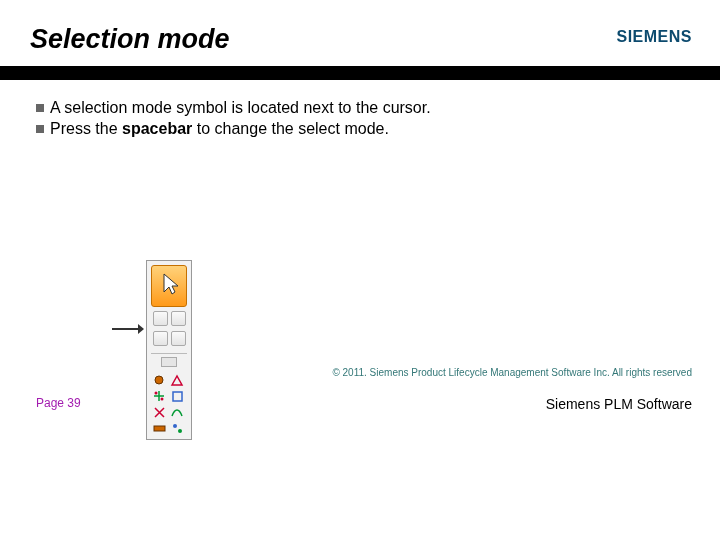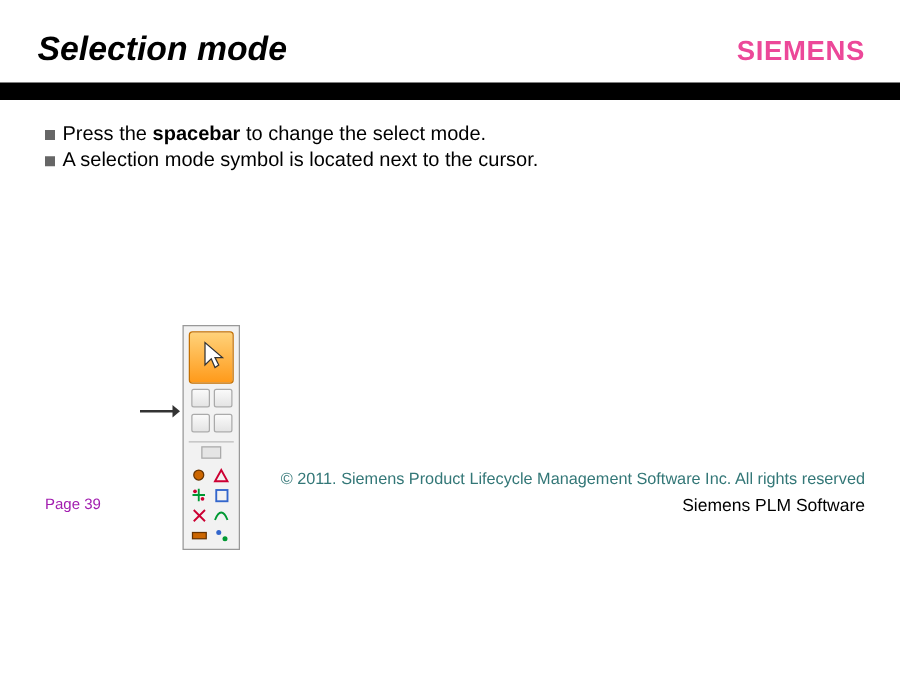--- a/index.html
+++ b/index.html
@@ -1,21 +1,21 @@
 <!DOCTYPE html>
 <html><head>
 <meta charset="utf-8">
 <style>
   * { margin: 0; padding: 0; box-sizing: border-box; }
   html, body { width: 720px; height: 540px; font-family: Arial, Helvetica, sans-serif; background: #fff; overflow: hidden; }
   .slide { width: 720px; height: 426px; position: relative; }
   .header-bar { position: absolute; top: 18px; left: 0; width: 720px; height: 48px; background: #fff; }
   .header-underline { position: absolute; top: 66px; left: 0; width: 720px; height: 14px; background: #000; }
   .title { position: absolute; top: 24px; left: 30px; font-size: 27px; font-style: italic; font-weight: bold; color: #000; }
-  .brand { position: absolute; top: 28px; right: 28px; font-size: 22px; font-weight: 800; letter-spacing: 0.5px; color: #ec4899; font-family: Arial, sans-serif; }
+  .brand { position: absolute; top: 28px; right: 28px; font-size: 16px; font-weight: 800; letter-spacing: 0.5px; color: #0c4a6e; font-family: Arial, sans-serif; }
   .body { position: absolute; top: 98px; left: 36px; width: 648px; font-size: 16px; line-height: 1.3; color: #000; }
   .bullet { display: flex; }
   .sq { width: 8px; height: 8px; background: #666; margin-top: 6px; margin-right: 6px; flex-shrink: 0; }
   .bullet-text { }
   .ribbon-area { position: absolute; top: 260px; left: 112px; width: 90px; height: 190px; }
   .ribbon-panel { position: absolute; top: 0; left: 34px; width: 46px; height: 180px; background: #f2f2f2; border: 1px solid #999; }
   .sel-btn { position: absolute; top: 4px; left: 4px; width: 36px; height: 42px; background: linear-gradient(#ffd27a, #ff9a1a); border: 1px solid #c57000; border-radius: 3px; }
   .sel-btn svg { position: absolute; top: 6px; left: 10px; }
   .mini-box { position: absolute; background: linear-gradient(#fafafa,#e4e4e4); border: 1px solid #aaa; border-radius: 2px; }
   .mini1 { top: 50px; left: 6px; width: 15px; height: 15px; }
@@ -31,45 +31,45 @@
   .g01 { top: 0; left: 18px; }
   .g10 { top: 16px; left: 0; }
   .g11 { top: 16px; left: 18px; }
   .g20 { top: 32px; left: 0; }
   .g21 { top: 32px; left: 18px; }
   .g30 { top: 48px; left: 0; }
   .g31 { top: 48px; left: 18px; }
   .arrow-left { position: absolute; top: 66px; left: 0; width: 32px; height: 6px; }
   .arrow-left .line { position: absolute; top: 2px; left: 0; width: 28px; height: 2px; background: #333; }
   .arrow-left .head { position: absolute; top: -2px; right: 0; width: 0; height: 0; border-left: 6px solid #333; border-top: 5px solid transparent; border-bottom: 5px solid transparent; }
-  .copyright { position: absolute; bottom: 36px; right: 28px; font-size: 13px; color: #337777; text-align: right; }
+  .copyright { position: absolute; bottom: 48px; right: 28px; font-size: 10px; color: #337777; text-align: right; }
   .footer-left { position: absolute; bottom: 16px; left: 36px; font-size: 12px; color: #a21caf; }
   .footer-right { position: absolute; bottom: 14px; right: 28px; font-size: 14px; color: #000000; }
 </style>
 </head>
 <body>
 
 <div class="slide">
 
   <div class="header-bar"></div>
   <div class="header-underline"></div>
   <div class="title">Selection mode</div>
   <div class="brand">SIEMENS</div>
 
   <div class="body">
     <div class="bullet">
       <div class="sq"></div>
       <div class="bullet-text">
-        <span>Press the </span><b>spacebar</b><span> to change the select mode.</span>
+        <span>A selection mode symbol is located next to the cursor.</span>
       </div>
     </div>
     <div class="bullet">
       <div class="sq"></div>
       <div class="bullet-text">
-        <span>A selection mode symbol is located next to the cursor.</span>
+        <span>Press the </span><b>spacebar</b><span> to change the select mode.</span>
       </div>
     </div>
   </div>
 
   <div class="ribbon-area">
     <div class="arrow-left">
       <div class="line"></div>
       <div class="head"></div>
     </div>
     <div class="ribbon-panel">

